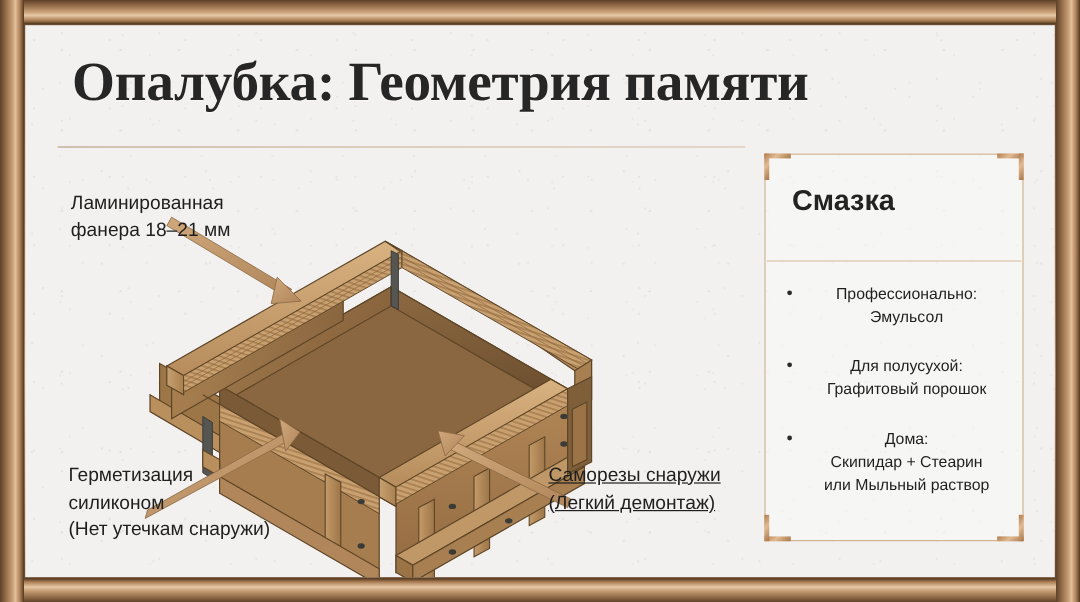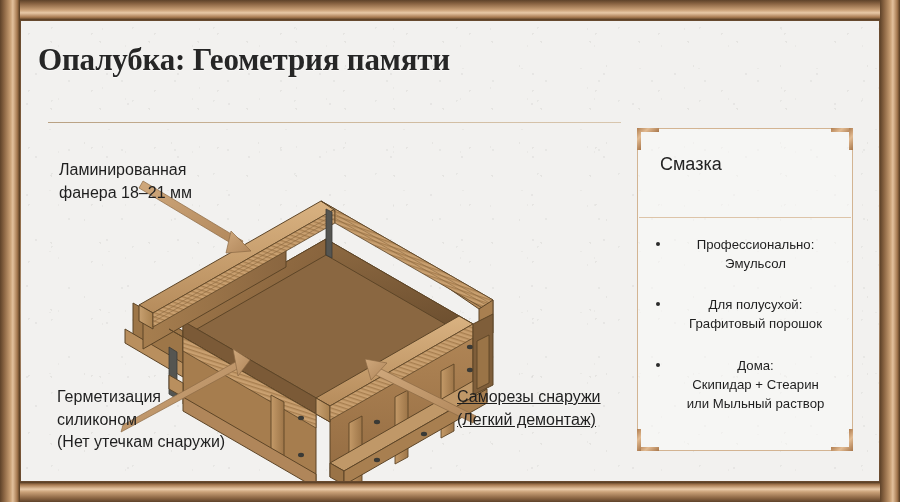--- a/index.html
+++ b/index.html
@@ -53,23 +53,23 @@
       radial-gradient(circle at 49% 78%, rgba(170,168,164,.14) 0 1px, transparent 1px),
       radial-gradient(circle at 73% 58%, rgba(170,168,164,.20) 0 1px, transparent 1px),
       radial-gradient(circle at 91% 87%, rgba(170,168,164,.16) 0 1px, transparent 1px),
       radial-gradient(circle at 6% 91%,  rgba(170,168,164,.18) 0 1px, transparent 1px),
       radial-gradient(circle at 56% 47%, rgba(170,168,164,.13) 0 1px, transparent 1px);
     background-size:63px 57px,81px 73px,49px 67px,97px 59px,71px 83px,59px 61px,87px 77px,53px 69px,101px 91px,67px 53px;
     opacity:.85;
   }
   
   .title{
-    position:absolute;left:17px;top:23px;
+    position:absolute;left:39px;top:23px;
     font-family:"Liberation Serif","DejaVu Serif",serif;
-    font-weight:700;font-size:31px;line-height:1.05;
+    font-weight:700;font-size:46px;line-height:1.05;
     color:#262626;letter-spacing:-.2px;white-space:nowrap;
     text-shadow:0 1px 0 rgba(255,255,255,.5);
   }
   .title-rule{
     position:absolute;left:27px;top:101px;width:573px;height:1px;
     background:linear-gradient(90deg,#b9a183,#cdb79a 45%,#d8c6ae);
   }
   
   .illus{position:absolute;left:100px;top:112px;width:420px;height:300px;}
   .illus svg{display:block;width:100%;height:100%;overflow:visible;}
@@ -91,21 +91,21 @@
   .corner{position:absolute;width:22px;height:22px;}
   .corner i{position:absolute;background:linear-gradient(135deg,#b07d4f,#e2bb92 45%,#a8764a);}
   .corner i.h{height:4px;width:22px;}
   .corner i.v{width:4px;height:22px;}
   .c-tl{left:-1px;top:-1px;}  .c-tl .h{left:0;top:0;}  .c-tl .v{left:0;top:0;}
   .c-tr{right:-1px;top:-1px;} .c-tr .h{right:0;top:0;} .c-tr .v{right:0;top:0;}
   .c-bl{left:-1px;bottom:-1px;} .c-bl .h{left:0;bottom:0;} .c-bl .v{left:0;bottom:0;}
   .c-br{right:-1px;bottom:-1px;} .c-br .h{right:0;bottom:0;} .c-br .v{right:0;bottom:0;}
   .panel-title{
     position:absolute;left:22px;top:25px;
-    font-size:18px;font-weight:400;color:#232323;
+    font-size:24px;font-weight:700;color:#232323;
   }
   .panel-divider{
     position:absolute;left:1px;right:1px;top:88px;height:1px;
     background:#ddc4a8;
   }
   .panel-list{
     position:absolute;left:16px;right:10px;top:106px;
     margin:0;padding:0;list-style:none;text-align:center;
   }
   .panel-list li{

